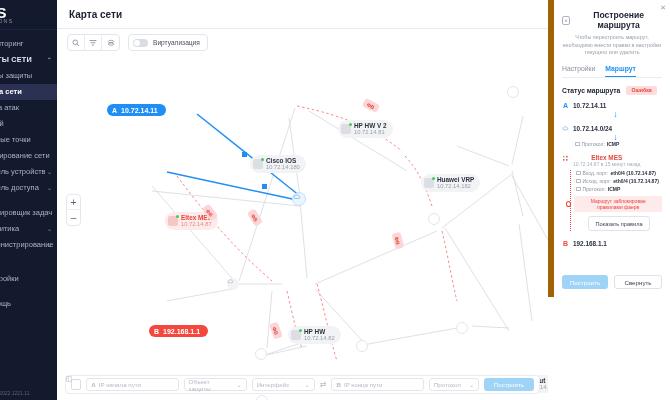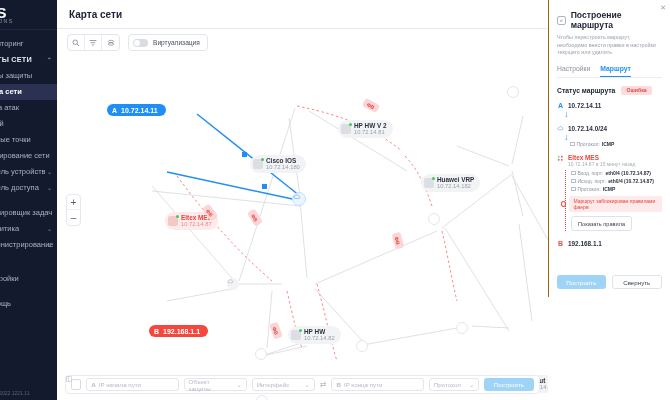--- a/index.html
+++ b/index.html
@@ -196,22 +196,23 @@
   .swapi { color:#b9bdc7; font-size: 8px; cursor:pointer; }
   .btn-build {
     height: 13px; background: #9fd4f7; color:#fff; border-radius:3px;
     font-size:6.2px; display:flex; align-items:center; padding: 0 10px;
     cursor:pointer;
   }
 
   
   .rpanel {
     width: 122px; flex: 0 0 122px; height: 297px;
-    border-left: 1px solid #a16207; background: #fff;
+    border-left: 6px solid #a16207; background: #fff;
     position: relative;
+    text-align: center;
   }
   .rp-head { padding: 10px 8px 0 8px; }
   .rp-title { display:flex; align-items:center; gap:5px; }
   .rp-ico {
     width:9px; height:9px; border:1px solid #aeb4c2; border-radius:2px;
     display:flex;align-items:center;justify-content:center;
     font-size:5px;color:#868d9c;
   }
   .rp-h { font-size: 8.6px; font-weight:700; color:#1b2132; }
   .rp-desc { font-size: 5.4px; color:#9aa0ad; line-height: 7.5px; margin-top: 4px; }

